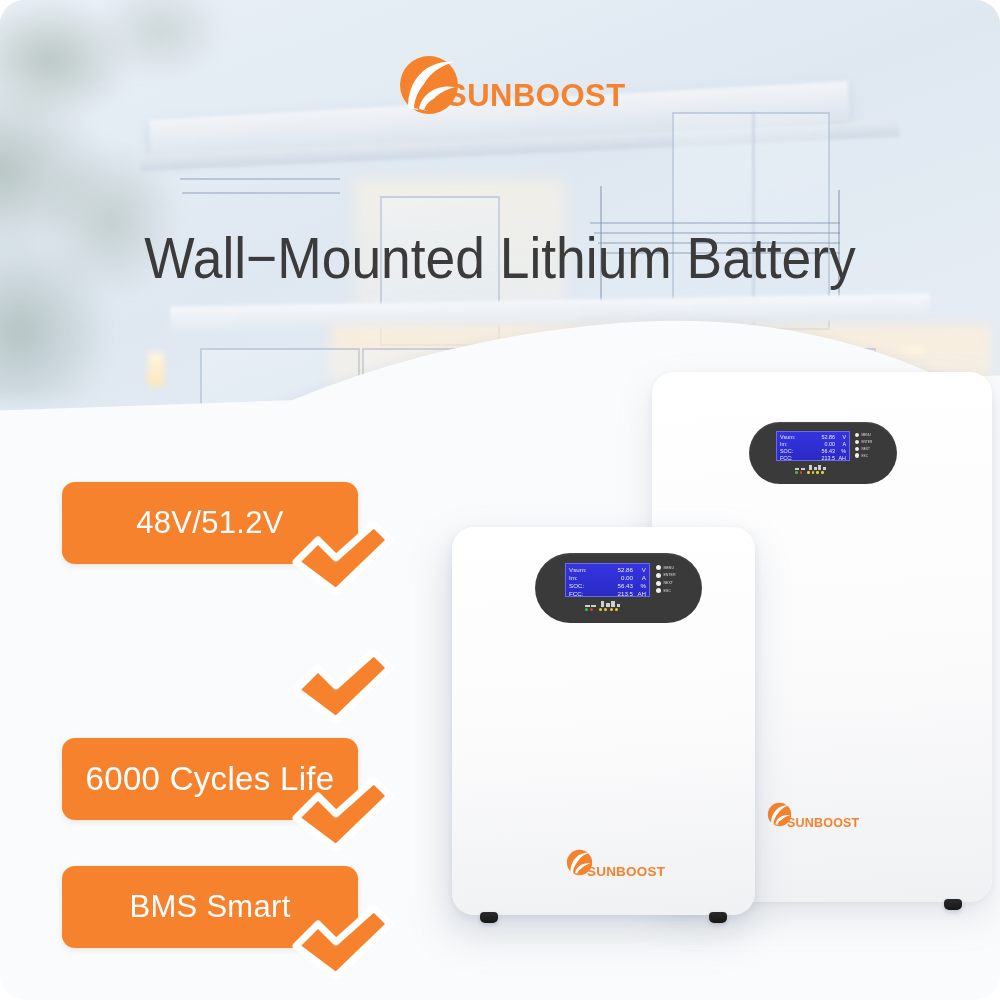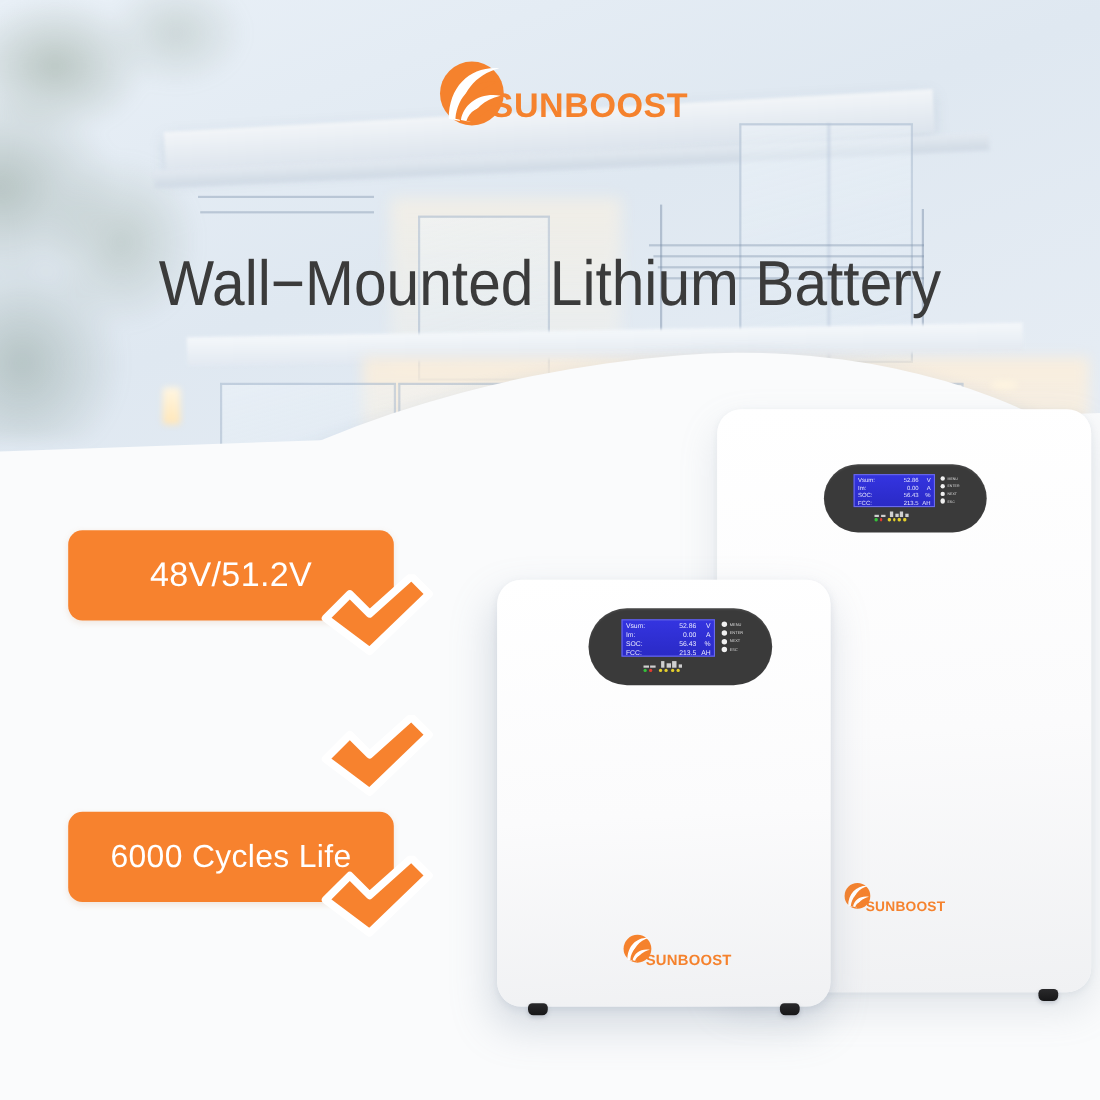--- a/index.html
+++ b/index.html
@@ -1,21 +1,21 @@
 <!DOCTYPE html>
 <html><head>
 <meta charset="utf-8">
 <style>
   * { margin:0; padding:0; box-sizing:border-box; }
   html, body {
     width:1000px; height:1000px;
     font-family:"Liberation Sans", sans-serif;
     background:#ffffff; overflow:hidden;
   }
-  #stage { position:relative; width:1000px; height:1000px; background:#fafbfc; overflow:hidden; }
+  #stage { position:relative; width:1000px; height:1000px; background:#fafbfc; overflow:hidden;border-radius:25px; }
 
   
   .bg-photo {
     position:absolute; left:0; top:0; width:1000px; height:470px;
     background:
       linear-gradient(180deg, rgba(214,226,238,0.55) 0%, rgba(226,234,243,0.40) 40%, rgba(240,244,248,0.30) 100%),
       linear-gradient(90deg, #dde6ee 0%, #e6edf4 35%, #eaf0f6 70%, #e3ebf3 100%);
     overflow:hidden;
   }
   .bg-sky {
@@ -124,21 +124,21 @@
   .tags { position:absolute; left:62px; top:482px; width:340px; }
   .tag-row { position:relative; height:128px;text-align:right; }
   .tag {
     position:absolute; left:0; top:0; width:296px; height:82px;
     background:#F7822E; border-radius:13px;
     display:flex; align-items:center; justify-content:center;
     color:#ffffff; font-size:31px; letter-spacing:0.3px;
     font-family:"Liberation Sans", sans-serif;
     box-shadow:0 2px 6px rgba(200,140,90,0.18);
   }
-  .tag.narrow { font-size:29px; }
+  .tag.narrow { font-size:33px; }
   .check {
     position:absolute; left:228px; top:40px; width:104px; height:78px;
     pointer-events:none;
   }
 
   
   .batt {
     position:absolute; background:linear-gradient(177deg,#ffffff 0%,#fbfbfc 55%,#f0f1f3 100%);
     border-radius:22px;
   }
@@ -273,20 +273,28 @@
 
     <div class="tag-row">
       <div class="tag narrow">6000 Cycles Life</div>
       <div class="check">
         <svg viewBox="0 0 104 78" width="104" height="78">
           <path d="M6 40 L28 18 L46 36 L84 2 L100 18 L46 70 Z" fill="#F7822E" stroke="#ffffff" stroke-width="7" stroke-linejoin="round"></path>
         </svg>
       </div>
     </div>
 
+    <div class="tag-row">
+      <div class="tag">BMS Smart</div>
+      <div class="check">
+        <svg viewBox="0 0 104 78" width="104" height="78">
+          <path d="M6 40 L28 18 L46 36 L84 2 L100 18 L46 70 Z" fill="#F7822E" stroke="#ffffff" stroke-width="7" stroke-linejoin="round"></path>
+        </svg>
+      </div>
+    </div>
 
   </div>
 
   <div class="batt batt-rear">
 
     <div class="panel" style="left:97px; top:50px; width:148px; height:62px;">
 
       <div class="lcd" style="left:27px; top:9px; width:74px; height:30px;">
         <div class="lcd-line" style="top:1px; height:7px; font-size:5.4px; padding:0 3px;">
           <span class="lcd-label">Vsum:</span>

